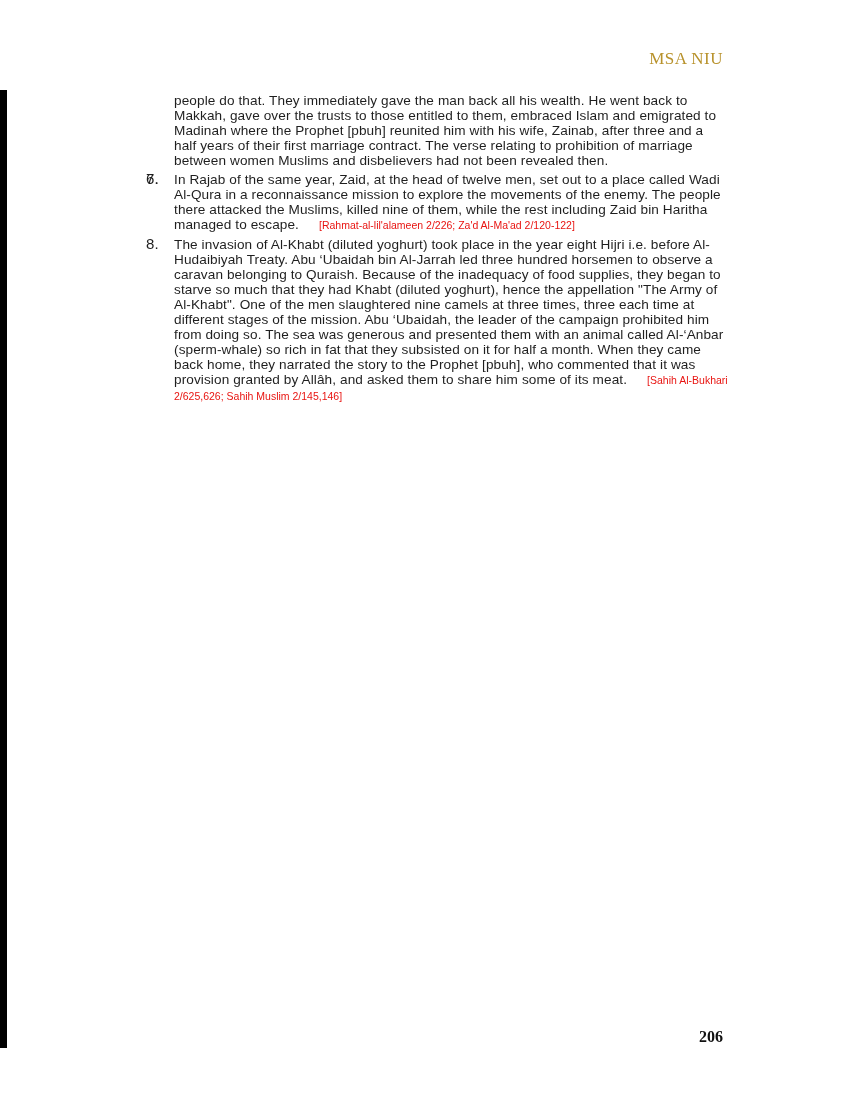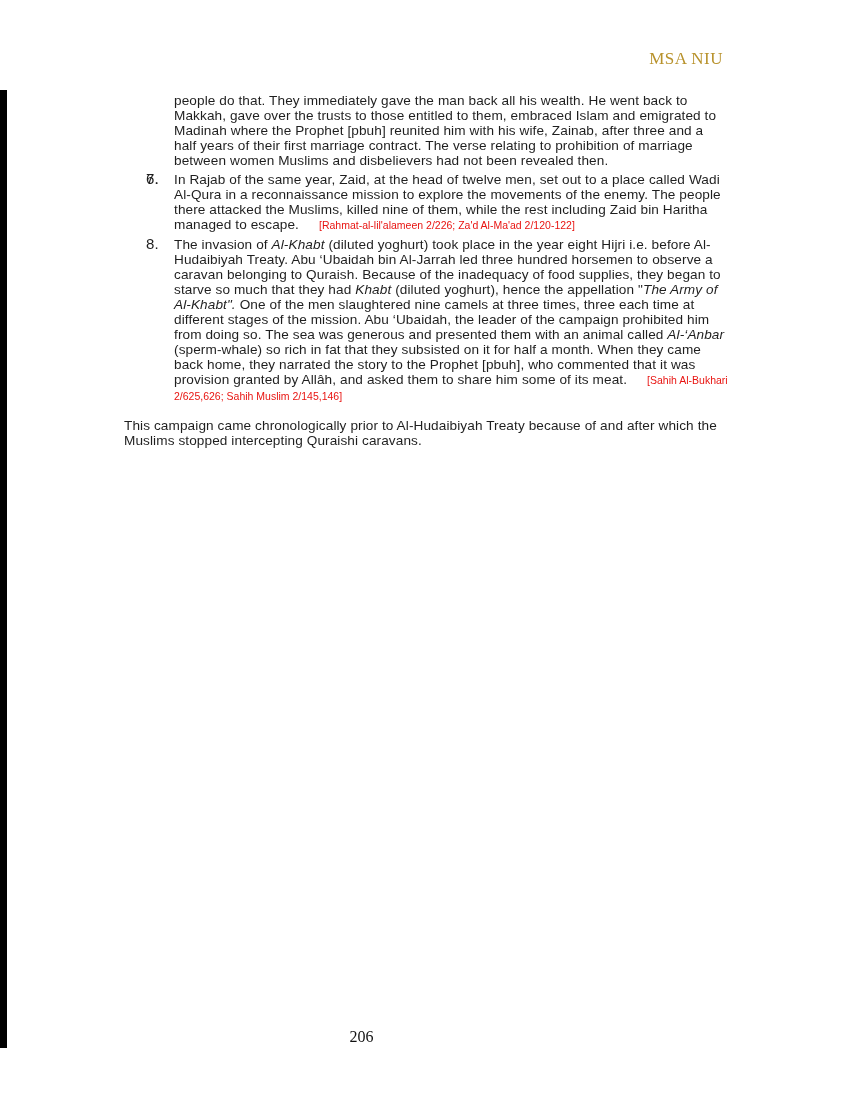--- a/index.html
+++ b/index.html
@@ -57,40 +57,40 @@
     padding-left: 50px;
     margin: 0 0 4px 0;
   }
   .num {
     position: absolute;
     left: 22px;
     top: -1px;
     font-size: 15px;
   }
   .it {
-    font-style: italic;
   }
   .cite {
     font-size: 10.5px;
     color: #e81411;
     letter-spacing: 0;
     margin-left: 20px;
   }
   .closing {
     margin-top: 14px;
   }
   .pagenum {
     position: absolute;
     left: 0;
     top: 1028px;
     width: 723px;
-    text-align: center;
+    text-align: right;
     font-family: "Liberation Serif", serif;
     font-size: 16px;
     color: #111111;
+    font-weight: bold;
   }
 </style>
 </head>
 <body>
 
 <div class="page">
 
   <div class="edge-bar"></div>
 
   <div class="header">MSA NIU</div>
@@ -102,19 +102,18 @@
     <div class="list">
 
       <div class="li"><span class="num">6.</span></div>
 
       <div class="li"><span class="num">7.</span><span>In Rajab of the same year, Zaid, at the head of twelve men, set out to a place called Wadi Al-Qura in a reconnaissance mission to explore the movements of the enemy. The people there attacked the Muslims, killed nine of them, while the rest including Zaid bin Haritha managed to escape.</span><span class="cite">[Rahmat-al-lil'alameen 2/226; Za'd Al-Ma'ad 2/120-122]</span></div>
 
       <div class="li"><span class="num">8.</span><span><span>The invasion of </span><span class="it">Al-Khabt</span><span> (diluted yoghurt) took place in the year eight Hijri i.e. before Al-Hudaibiyah Treaty. Abu ‘Ubaidah bin Al-Jarrah led three hundred horsemen to observe a caravan belonging to Quraish. Because of the inadequacy of food supplies, they began to starve so much that they had </span><span class="it">Khabt</span><span> (diluted yoghurt), hence the appellation "</span><span class="it">The Army of Al-Khabt".</span><span> One of the men slaughtered nine camels at three times, three each time at different stages of the mission. Abu ‘Ubaidah, the leader of the campaign prohibited him from doing so. The sea was generous and presented them with an animal called </span><span class="it">Al-‘Anbar</span><span> (sperm-whale) so rich in fat that they subsisted on it for half a month. When they came back home, they narrated the story to the Prophet [pbuh], who commented that it was provision granted by Allâh, and asked them to share him some of its meat.</span></span><span class="cite">[Sahih Al-Bukhari 2/625,626; Sahih Muslim 2/145,146]</span></div>
 
     </div>
 
-    <p class="closing">This campaign came chronologically prior to Al-Hudaibiyah Treaty because of and after which the Muslims stopped intercepting Quraishi caravans.</p>
 
   </div>
 
   <div class="pagenum">206</div>
 
 </div>
 
 </body></html>

